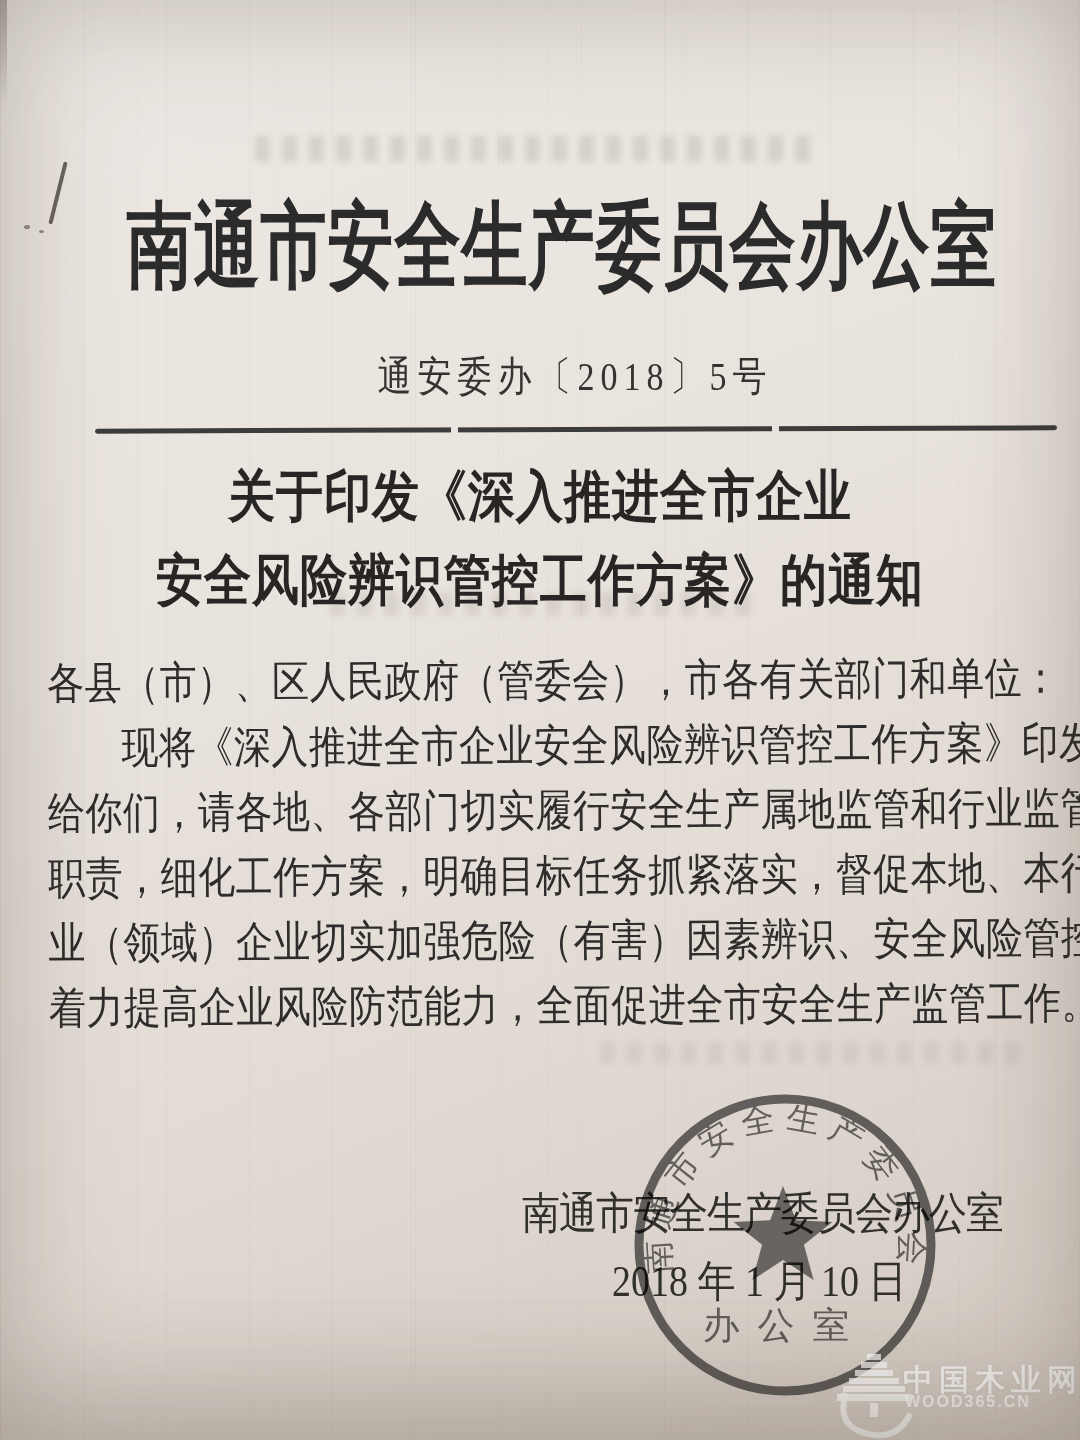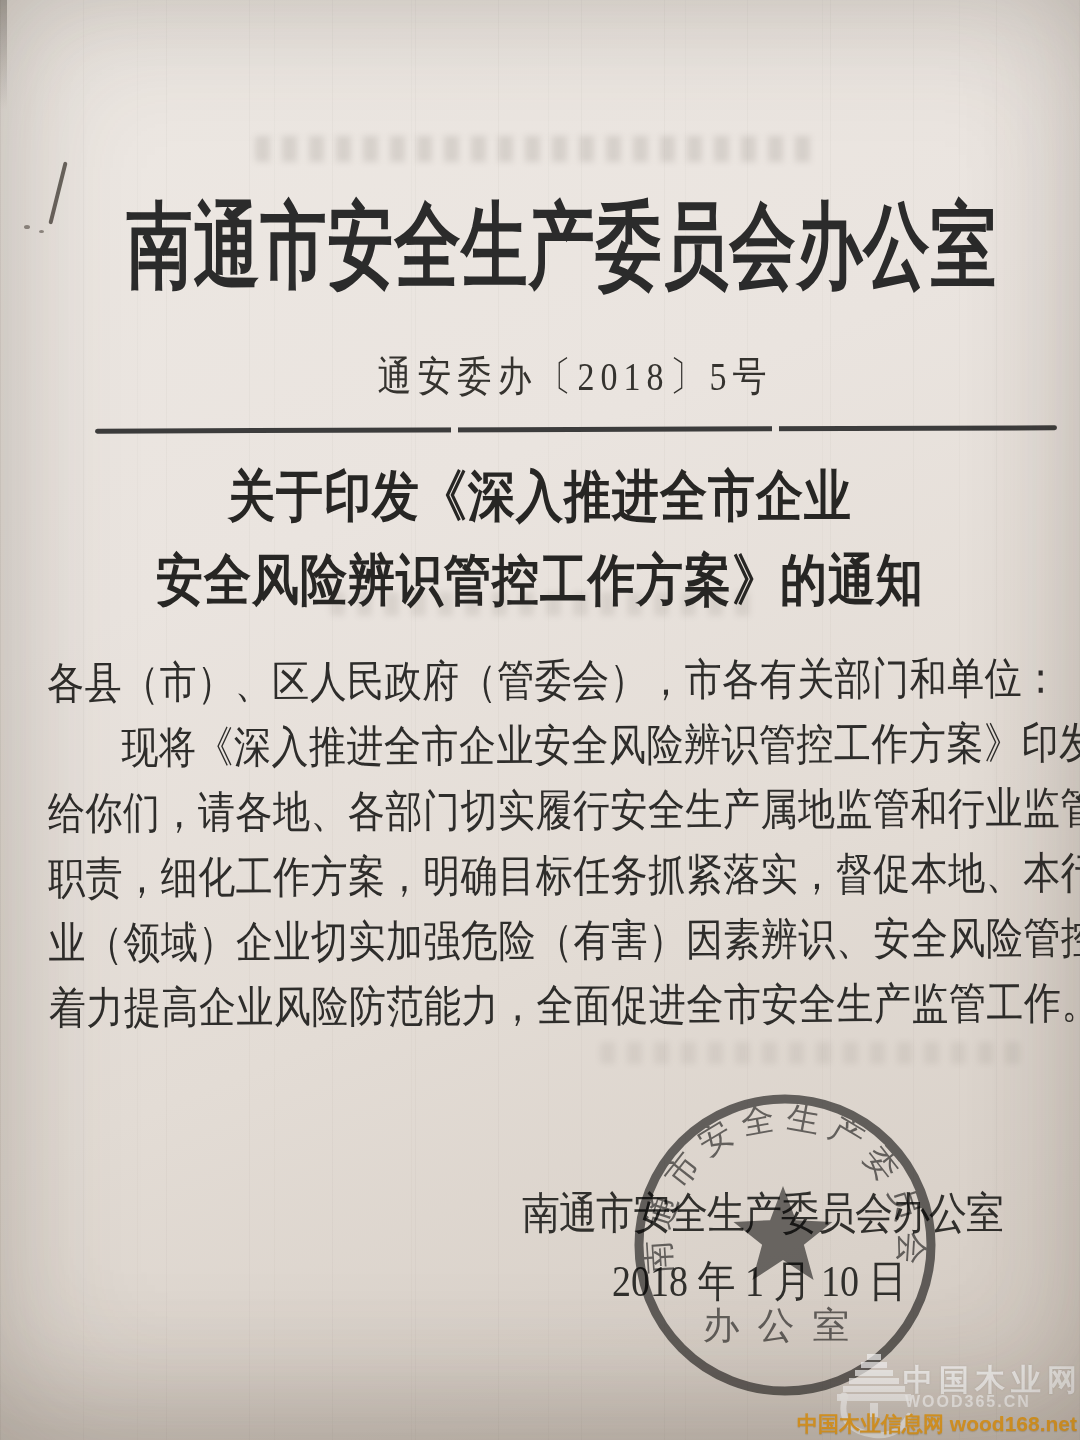--- a/index.html
+++ b/index.html
@@ -145,16 +145,15 @@
       <rect x="16" y="26" width="50" height="6"></rect>
       <rect x="10" y="34" width="62" height="6"></rect>
       <rect x="4" y="42" width="74" height="7"></rect>
       <rect x="37" y="51" width="8" height="14"></rect>
     </g>
     <path d="M11,50 Q6,78 41,83 Q64,86 76,64" fill="none" stroke="rgba(255,255,255,0.9)" stroke-width="6" stroke-linecap="round"></path>
     <circle cx="11" cy="45" r="4.5" fill="rgba(255,255,255,0.9)"></circle>
   </svg>
   <div class="wm wm-name">中国木业网</div>
   <div class="wm wm-url">WOOD365.CN</div>
-  <div class="wm wm-info">中国木业信息网 wood168.net</div>
 
   <div class="vignette"></div>
 </div>
 
 </body></html>

